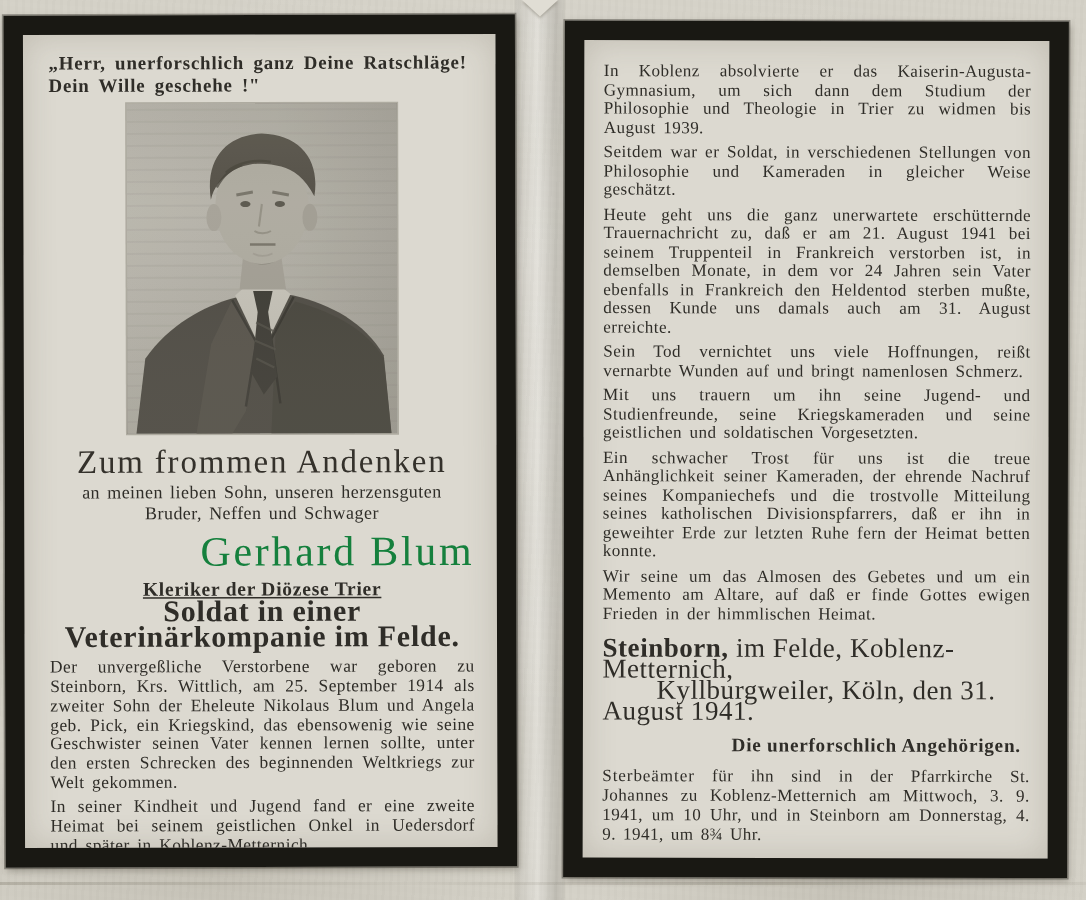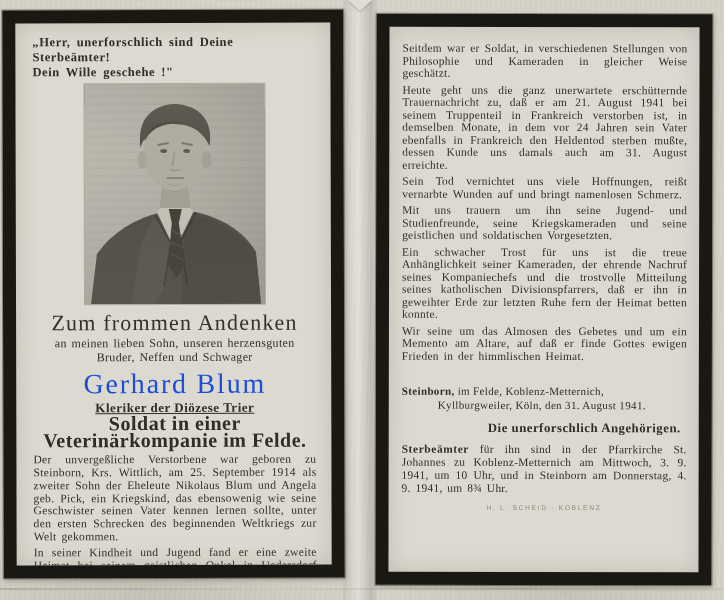--- a/index.html
+++ b/index.html
@@ -48,44 +48,44 @@
 
   .quote{font-weight:bold;font-size:12.6px;line-height:15px;letter-spacing:.55px;word-spacing:2.5px;margin:0 0 4px;}
   .photo{
     width:180px;height:220px;margin:2px auto 6px;position:relative;
     background:#b5b2a9;
     box-shadow:0 0 0 1px rgba(90,85,72,.35), inset 0 0 12px rgba(70,65,52,.30);
   }
   .photo svg{display:block;width:100%;height:100%;}
   .heading{text-align:center;font-size:22px;line-height:26px;letter-spacing:1.2px;margin:2px 0 0;font-weight:normal;color:#34312b;}
   .ded{text-align:center;font-size:12px;line-height:13.4px;letter-spacing:.3px;word-spacing:1.5px;margin:1px 0 0;}
-  .name{text-align:center;font-size:28px;line-height:32px;letter-spacing:1.8px;margin:3px 0 0;font-weight:normal;color:#1d4ed8;}
+  .name{text-align:right;font-size:28px;line-height:32px;letter-spacing:1.8px;margin:3px 0 0;font-weight:normal;color:#15803d;}
   .title1{text-align:center;font-weight:bold;font-size:13px;line-height:15px;letter-spacing:.5px;margin:0;text-decoration:underline;}
   .title2{text-align:center;font-weight:bold;font-size:20px;line-height:17px;letter-spacing:.5px;margin:0 0 5px;}
   .lbody{font-size:11.6px;line-height:12.9px;text-align:justify;letter-spacing:.3px;word-spacing:1.8px;margin:0 0 3px;}
 
   .rpara{font-size:11.4px;line-height:12.5px;text-align:justify;letter-spacing:.3px;word-spacing:1.8px;margin:0 0 4px;}
-  .dateline{font-size:11px;line-height:14px;letter-spacing:.35px;margin:22px 0 0;}
+  .dateline{font-size:18px;line-height:14px;letter-spacing:.35px;margin:9px 0 0;}
   .dateline .b{font-weight:bold;}
   .dateline-2{margin-left:36px;}
   .closing{text-align:right;font-weight:bold;font-size:12.8px;letter-spacing:.5px;margin:9px 6px 7px 0;}
   .notice{font-size:11.4px;line-height:13px;text-align:justify;letter-spacing:.3px;word-spacing:1.6px;margin:0;}
-  .notice .b{font-weight:bold;letter-spacing:.6px;}
+  .notice .b{font-weight:normal;letter-spacing:.6px;}
   .printer{text-align:center;font-size:6.8px;letter-spacing:1.6px;color:#8f8b7f;margin-top:9px;font-family:"Liberation Sans",sans-serif;}
 </style>
 </head>
 <body>
 
 <div class="fold"></div>
 <div class="notch"></div>
 <div class="crease"></div>
 
 <div class="panel panel-left">
   <div class="inner inner-left">
-    <p class="quote"><span>„Herr, unerforschlich sind Deine Sterbeämter!</span><br>
+    <p class="quote"><span>„Herr, unerforschlich ganz Deine Ratschläge!</span><br>
     <span>Dein Wille geschehe !"</span></p>
 
     <div class="photo">
       <svg viewBox="0 0 180 220" preserveAspectRatio="none">
         <defs>
           <linearGradient id="bgShade" x1="0" y1="0" x2="1" y2="0">
             <stop offset="0" stop-color="#bab7ae"></stop>
             <stop offset="0.55" stop-color="#b3b0a7"></stop>
             <stop offset="1" stop-color="#a5a299"></stop>
           </linearGradient>
@@ -141,20 +141,21 @@
     <h1 class="name">Gerhard Blum</h1>
     <p class="title1">Kleriker der Diözese Trier</p>
     <p class="title2">Soldat in einer Veterinärkompanie im Felde.</p>
     <p class="lbody">Der unvergeßliche Verstorbene war geboren zu Steinborn, Krs. Wittlich, am 25. September 1914 als zweiter Sohn der Eheleute Nikolaus Blum und Angela geb. Pick, ein Kriegskind, das ebensowenig wie seine Geschwister seinen Vater kennen lernen sollte, unter den ersten Schrecken des beginnenden Weltkriegs zur Welt gekommen.</p>
     <p class="lbody">In seiner Kindheit und Jugend fand er eine zweite Heimat bei seinem geistlichen Onkel in Uedersdorf und später in Koblenz-Metternich.</p>
   </div>
 </div>
 
 <div class="panel panel-right">
   <div class="inner inner-right">
+    <p class="rpara">In Koblenz absolvierte er das Kaiserin-Augusta-Gymnasium, um sich dann dem Studium der Philosophie und Theologie in Trier zu widmen bis August 1939.</p>
     <p class="rpara">Seitdem war er Soldat, in verschiedenen Stellungen von Philosophie und Kameraden in gleicher Weise geschätzt.</p>
     <p class="rpara">Heute geht uns die ganz unerwartete erschütternde Trauernachricht zu, daß er am 21. August 1941 bei seinem Truppenteil in Frankreich verstorben ist, in demselben Monate, in dem vor 24 Jahren sein Vater ebenfalls in Frankreich den Heldentod sterben mußte, dessen Kunde uns damals auch am 31. August erreichte.</p>
     <p class="rpara">Sein Tod vernichtet uns viele Hoffnungen, reißt vernarbte Wunden auf und bringt namenlosen Schmerz.</p>
     <p class="rpara">Mit uns trauern um ihn seine Jugend- und Studienfreunde, seine Kriegskameraden und seine geistlichen und soldatischen Vorgesetzten.</p>
     <p class="rpara">Ein schwacher Trost für uns ist die treue Anhänglichkeit seiner Kameraden, der ehrende Nachruf seines Kompaniechefs und die trostvolle Mitteilung seines katholischen Divisionspfarrers, daß er ihn in geweihter Erde zur letzten Ruhe fern der Heimat betten konnte.</p>
     <p class="rpara">Wir seine um das Almosen des Gebetes und um ein Memento am Altare, auf daß er finde Gottes ewigen Frieden in der himmlischen Heimat.</p>
 
     <p class="dateline">
       <span class="b">Steinborn,</span>
       <span>im Felde, Koblenz-Metternich,</span><br>

